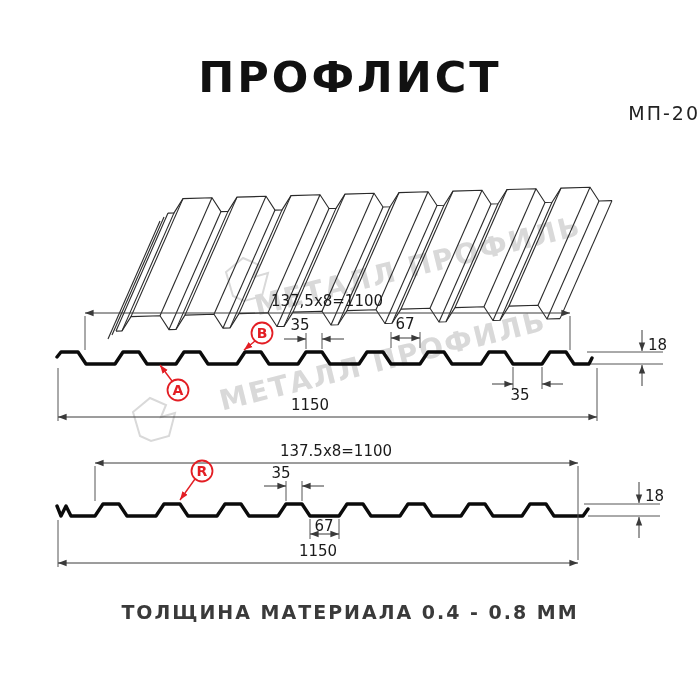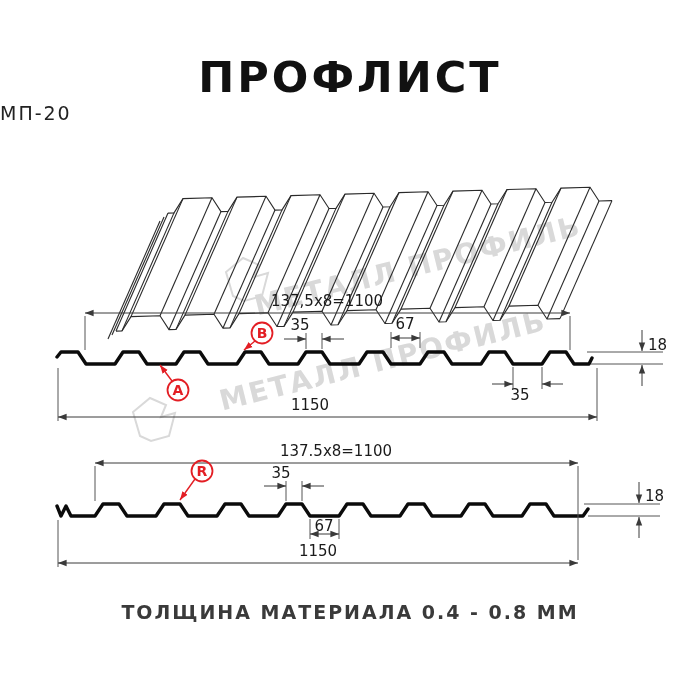--- a/index.html
+++ b/index.html
@@ -6,21 +6,21 @@
   .stage{
     position:relative;width:700px;height:700px;background:#ffffff;overflow:hidden;
     font-family:"DejaVu Sans","Liberation Sans",sans-serif;
     --red:#e31e24; --wm:#d9d9d9; --line:#2a2a2a; --prof:#0b0b0b; --dim:#3a3a3a;
   }
   .title{
     position:absolute;top:52px;left:0;width:700px;text-align:center;
     font-size:43px;font-weight:bold;letter-spacing:3px;color:#111;
   }
   .subtitle{
-    position:absolute;top:102px;left:0;width:700px;text-align:left;
+    position:absolute;top:102px;left:0;width:700px;text-align:right;
     font-size:19px;font-weight:normal;letter-spacing:2px;color:#222;
   }
   .footer-note{
     position:absolute;top:601px;left:0;width:700px;text-align:center;
     font-size:19px;font-weight:600;letter-spacing:2px;color:#3a3a3a;
   }
   svg{position:absolute;top:0;left:0;}
   .iso{fill:none;stroke:var(--line);stroke-width:1.1;}
   .prof{fill:none;stroke:var(--prof);stroke-width:3.4;stroke-linejoin:round;stroke-linecap:round;}
   .ext{stroke:#555;stroke-width:1;}

